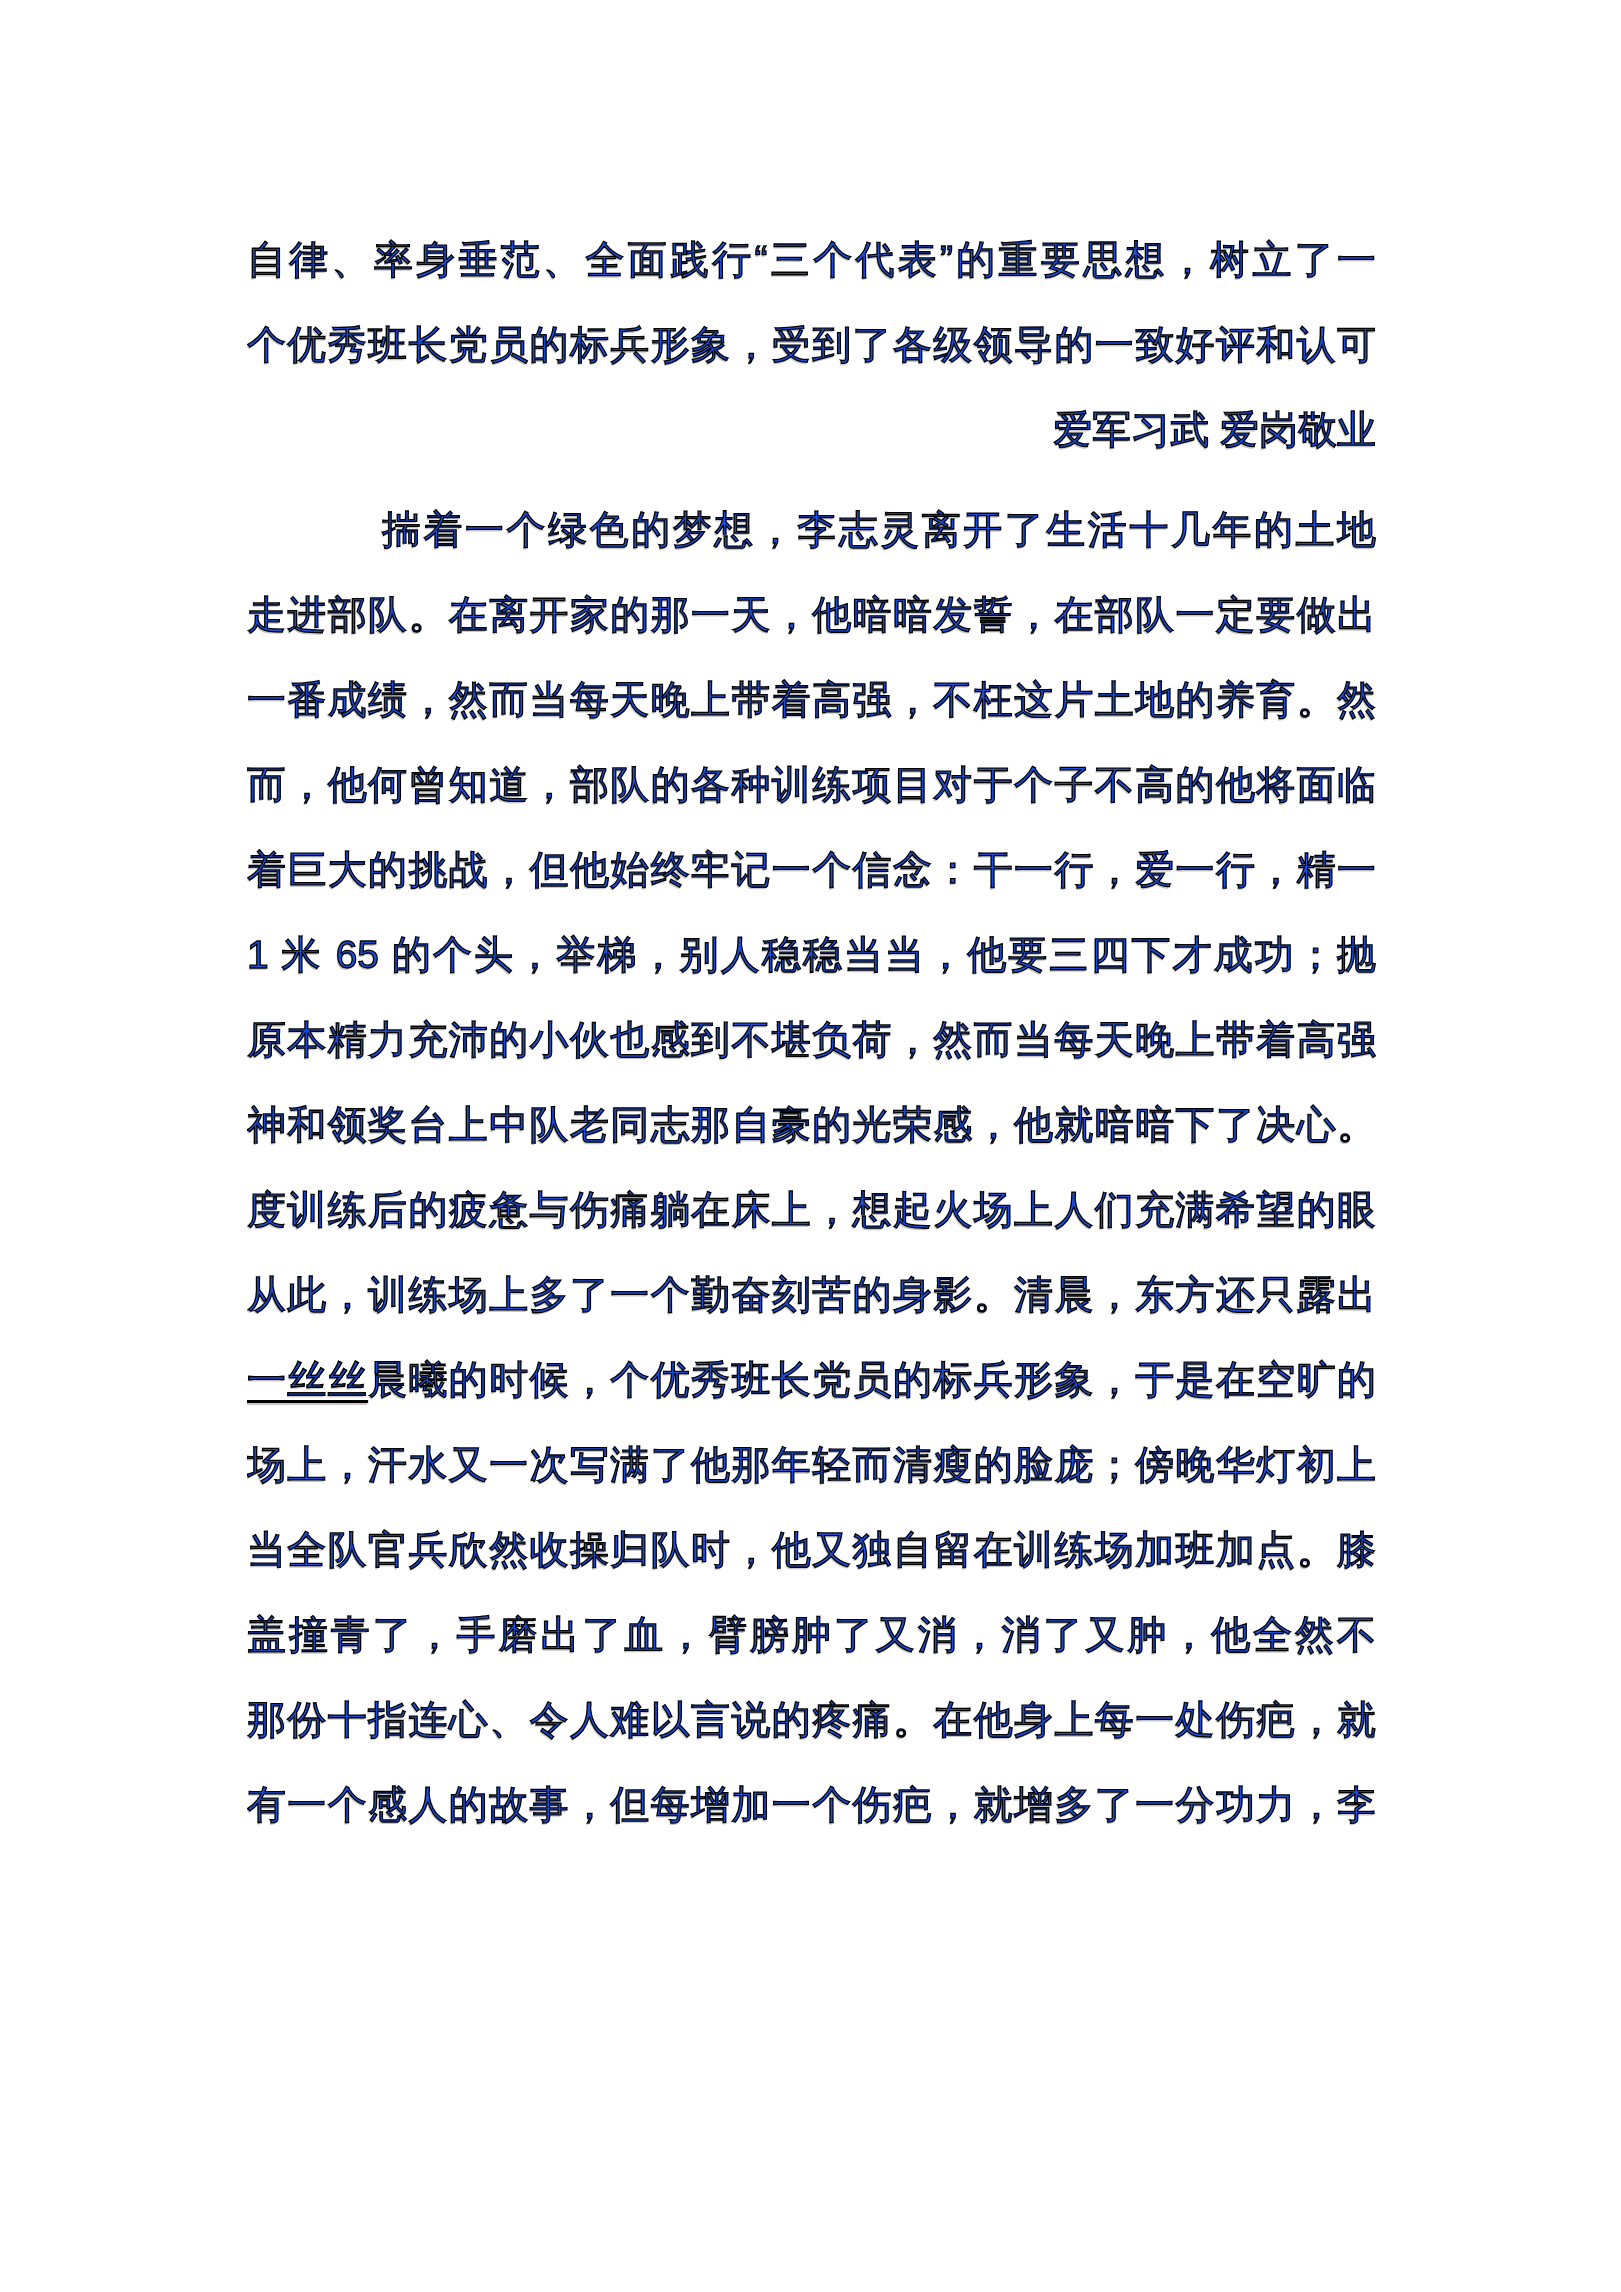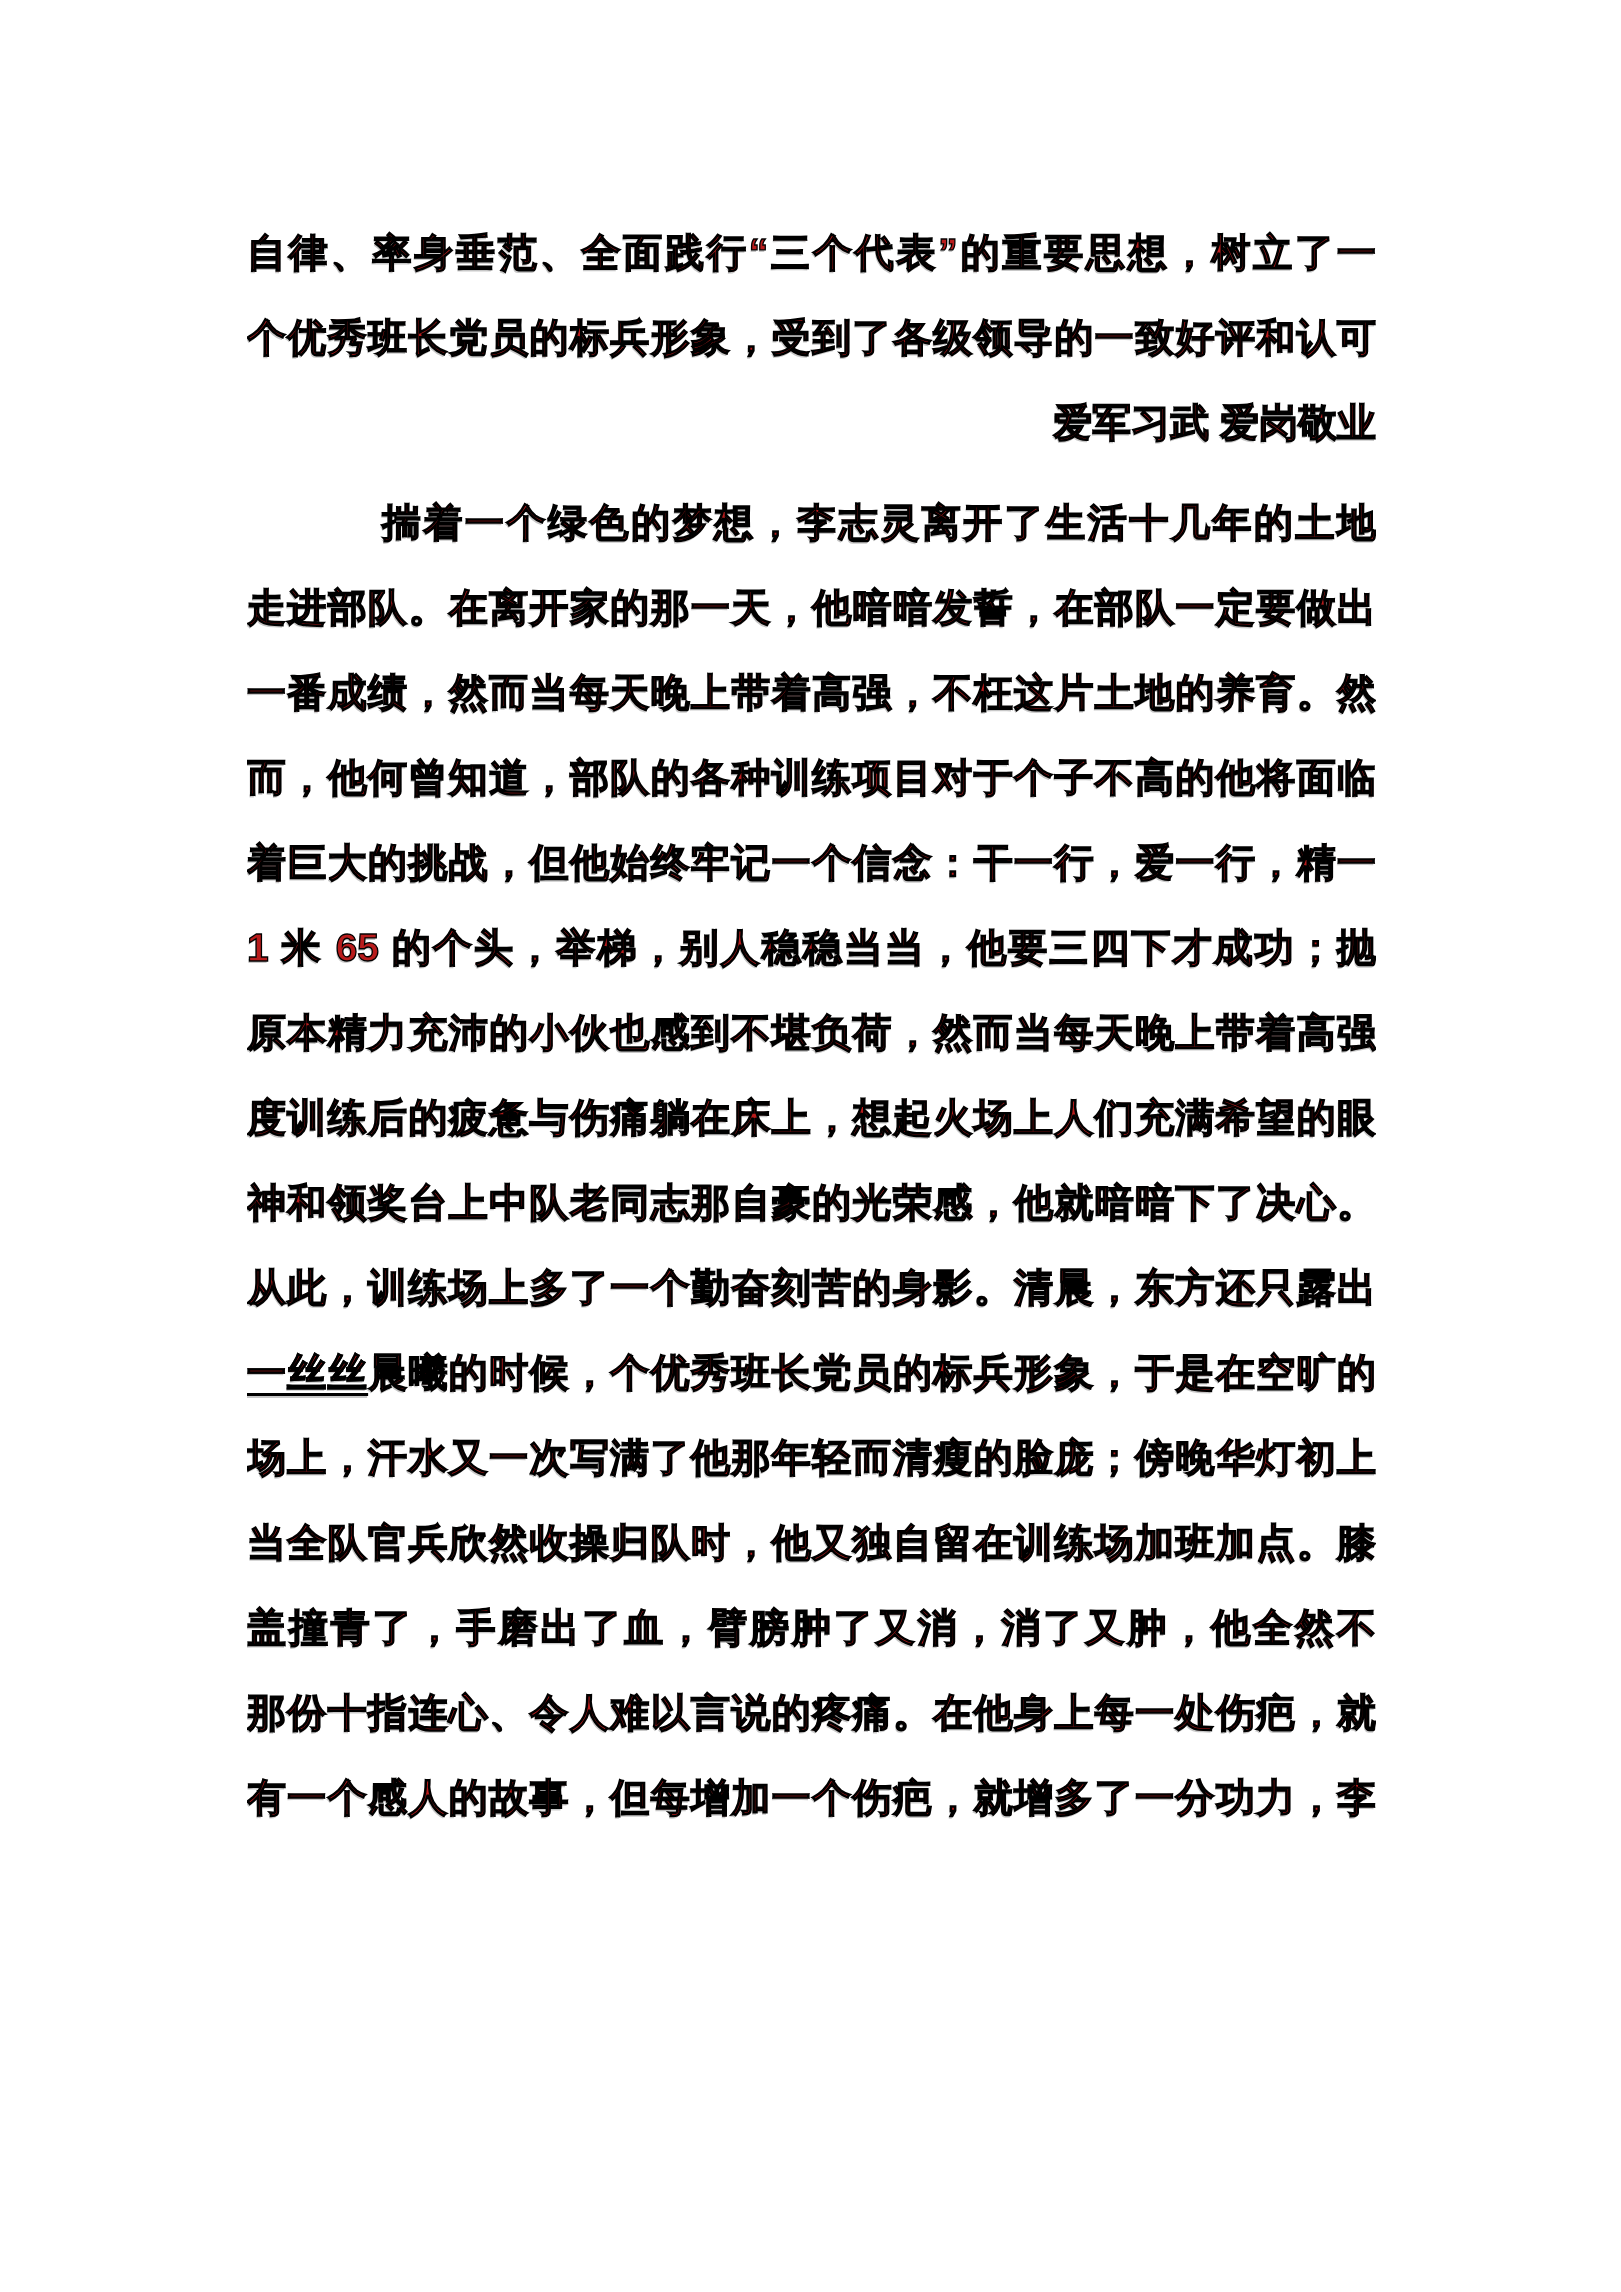--- a/index.html
+++ b/index.html
@@ -7,24 +7,24 @@
     position:relative;
     width:1621px;
     height:2293px;
     background:#ffffff;
     overflow:hidden;
     font-family:"Liberation Sans","DejaVu Sans",sans-serif;
   }
   .text-block{
     position:absolute;
     left:247px;
-    top:210px;
+    top:217px;
     width:1129px;
-    color:#b91c1c;
-    font-weight:700;
+    color:#1d4ed8;
+    font-weight:400;
   }
   .line{
     font-size:39px;
     line-height:85px;
     height:85px;
     overflow:hidden;
     text-align:justify;
     text-align-last:justify;
     -webkit-text-stroke:1.3px #000;
     text-shadow:-1px 2px 0 rgba(0,0,0,0.22);
@@ -50,22 +50,22 @@
       <div class="line"><span>自律、率身垂范、全面践行“三个代表”的重要思想，树立了一</span></div>
       <div class="line"><span>个优秀班长党员的标兵形象，受到了各级领导的一致好评和认可</span></div>
       <div class="line no-justify"><span>爱军习武 爱岗敬业</span></div>
       <div class="line para-start indent"><span>揣着一个绿色的梦想，李志灵离开了生活十几年的土地</span></div>
       <div class="line"><span>走进部队。在离开家的那一天，他暗暗发誓，在部队一定要做出</span></div>
       <div class="line"><span>一番成绩，然而当每天晚上带着高强，不枉这片土地的养育。然</span></div>
       <div class="line"><span>而，他何曾知道，部队的各种训练项目对于个子不高的他将面临</span></div>
       <div class="line"><span>着巨大的挑战，但他始终牢记一个信念：干一行，爱一行，精一行</span></div>
       <div class="line"><span>1 米 65 的个头，举梯，别人稳稳当当，他要三四下才成功；抛梯，</span></div>
       <div class="line"><span>原本精力充沛的小伙也感到不堪负荷，然而当每天晚上带着高强</span></div>
+      <div class="line"><span>神和领奖台上中队老同志那自豪的光荣感，他就暗暗下了决心。</span></div>
       <div class="line"><span>度训练后的疲惫与伤痛躺在床上，想起火场上人们充满希望的眼</span></div>
-      <div class="line"><span>神和领奖台上中队老同志那自豪的光荣感，他就暗暗下了决心。</span></div>
       <div class="line"><span>从此，训练场上多了一个勤奋刻苦的身影。清晨，东方还只露出</span></div>
       <div class="line"><span class="run-underline">一丝丝</span><span>晨曦的时候，个优秀班长党员的标兵形象，于是在空旷的操</span></div>
       <div class="line"><span>场上，汗水又一次写满了他那年轻而清瘦的脸庞；傍晚华灯初上</span></div>
       <div class="line"><span>当全队官兵欣然收操归队时，他又独自留在训练场加班加点。膝</span></div>
       <div class="line"><span>盖撞青了，手磨出了血，臂膀肿了又消，消了又肿，他全然不顾。</span></div>
       <div class="line"><span>那份十指连心、令人难以言说的疼痛。在他身上每一处伤疤，就</span></div>
       <div class="line"><span>有一个感人的故事，但每增加一个伤疤，就增多了一分功力，李</span></div>
     </div>
 </div>
 

